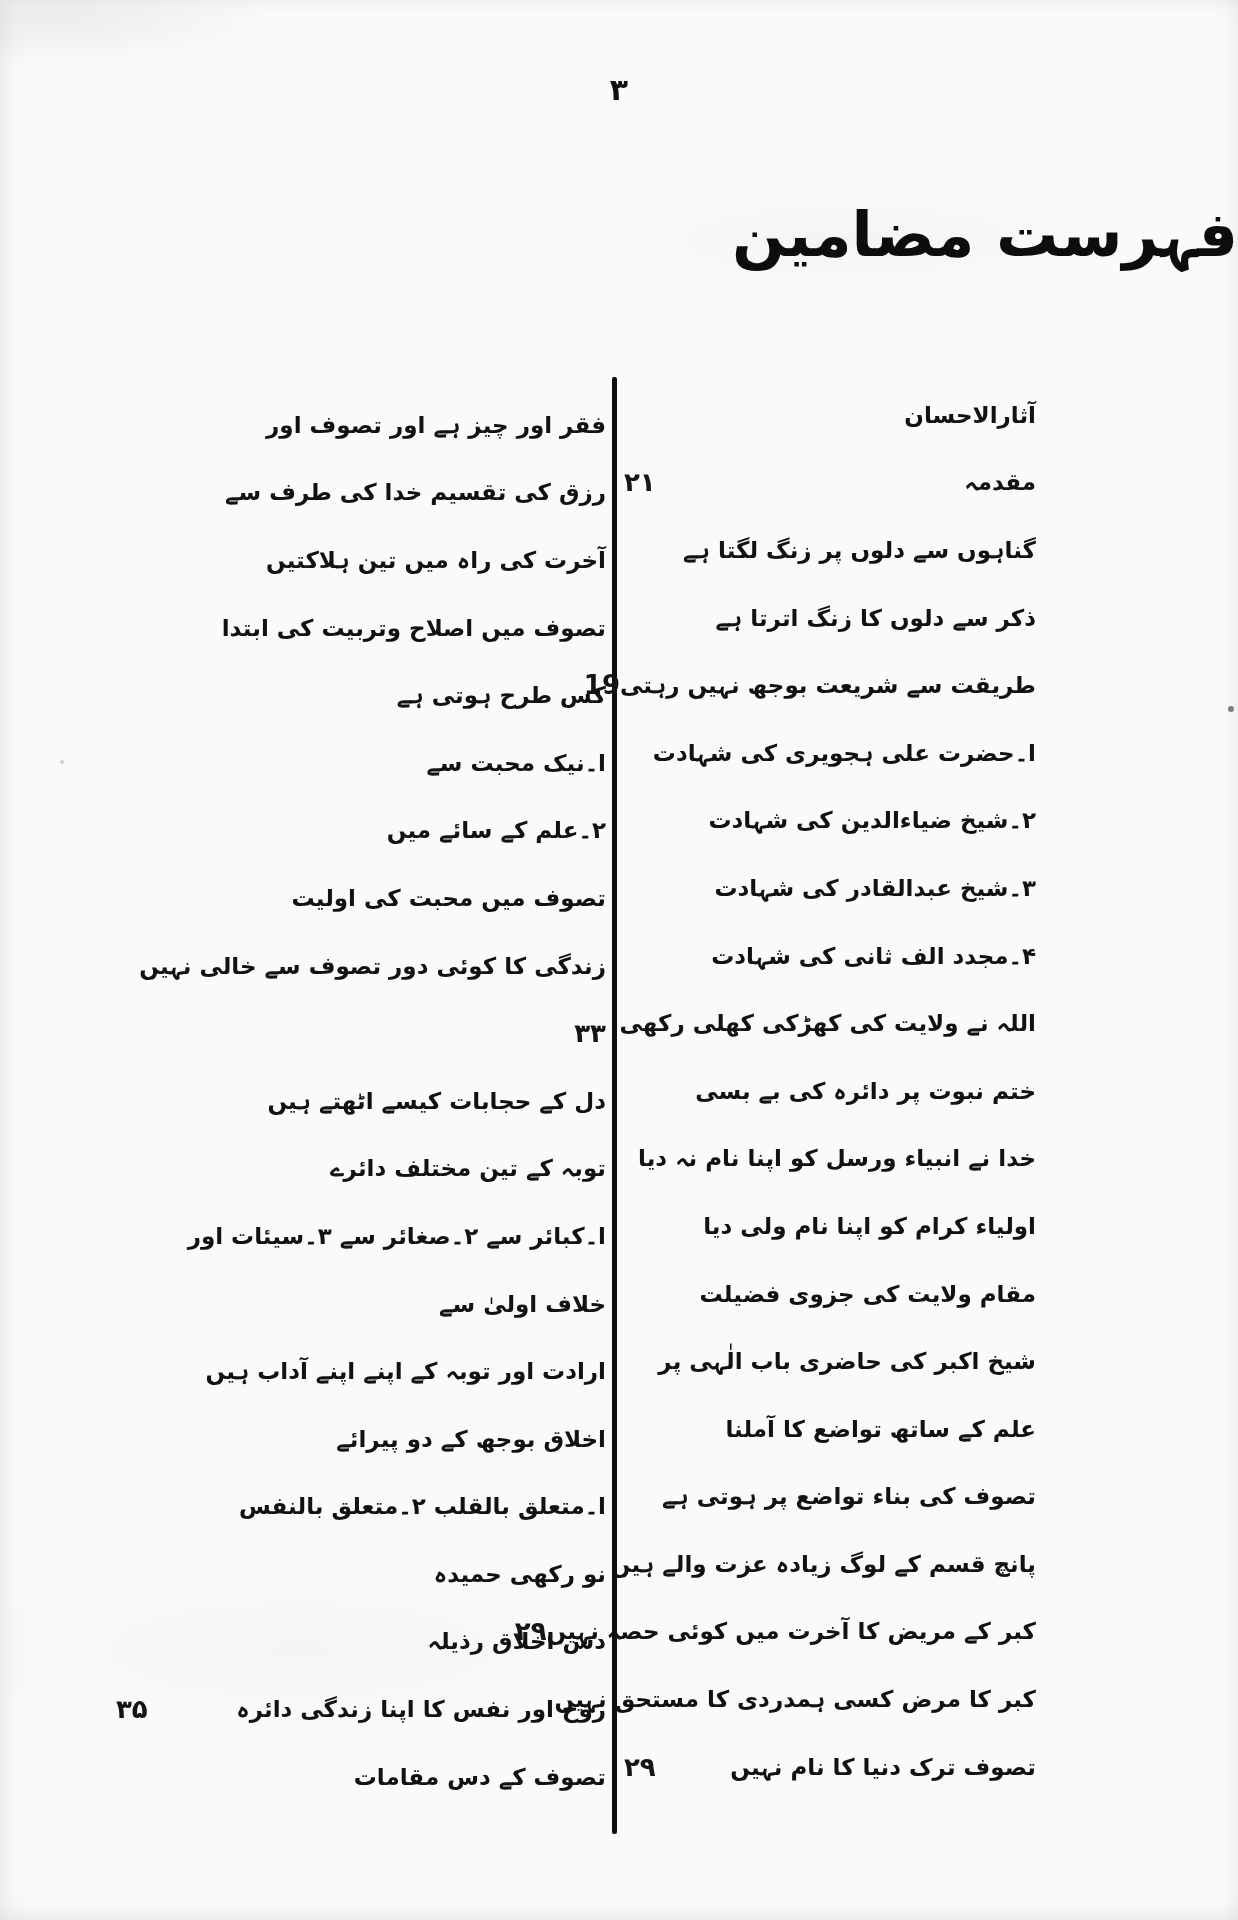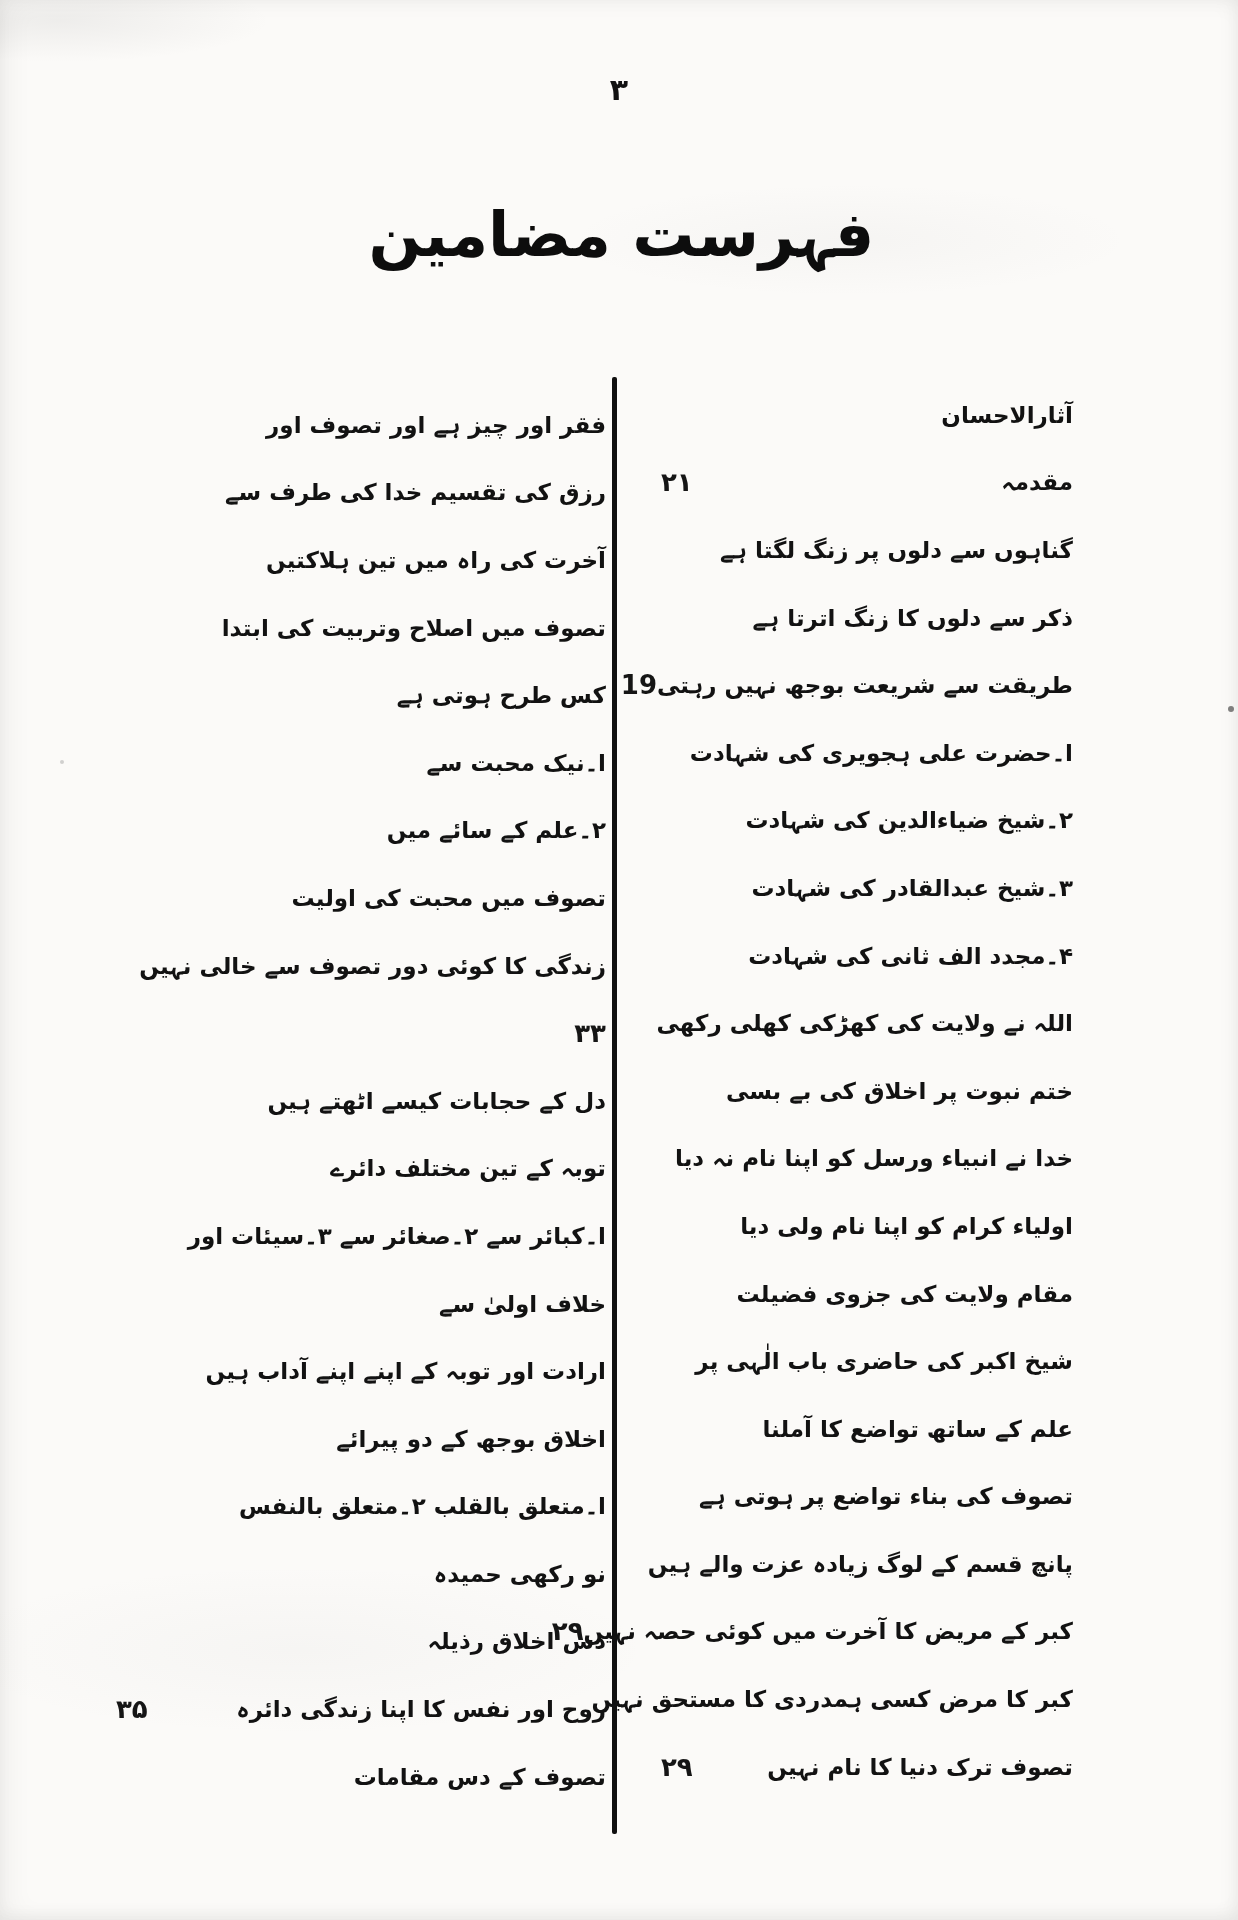--- a/index.html
+++ b/index.html
@@ -18,33 +18,33 @@
     color:#141414;
     direction:rtl;
   }
   .folio{
     position:absolute;top:72px;left:0;right:0;
     text-align:center;
     font-size:30px;font-weight:700;color:#111;
   }
   .doc-title{
     position:absolute;top:198px;left:5px;right:0;
-    text-align:center;
+    text-align:right;
     font-size:62px;font-weight:700;color:#0d0d0d;
     letter-spacing:1px;
   }
   .divider{
     position:absolute;
     left:612px;top:377px;
     width:5px;height:1457px;
     background:#101010;
     border-radius:2px;
   }
   .col{position:absolute;}
-  .col-right{left:657px;top:381px;width:416px;}
+  .col-right{left:620px;top:381px;width:416px;}
   .col-left{left:112px;top:391px;width:494px;}
   .row{
     height:67.6px;
     display:flex;
     direction:rtl;
     justify-content:space-between;
     align-items:center;
   }
   .entry-text{
     font-size:23px;
@@ -107,21 +107,21 @@
       </div>
       <div class="row">
         <span class="entry-text">۴۔مجدد الف ثانی کی شہادت</span>
         <span class="entry-page"></span>
       </div>
       <div class="row">
         <span class="entry-text">اللہ نے ولایت کی کھڑکی کھلی رکھی</span>
         <span class="entry-page"></span>
       </div>
       <div class="row">
-        <span class="entry-text">ختم نبوت پر اخلاق کی بے بسی</span>
+        <span class="entry-text">ختم نبوت پر دائرہ کی بے بسی</span>
         <span class="entry-page"></span>
       </div>
       <div class="row">
         <span class="entry-text">خدا نے انبیاء ورسل کو اپنا نام نہ دیا</span>
         <span class="entry-page"></span>
       </div>
       <div class="row">
         <span class="entry-text">اولیاء کرام کو اپنا نام ولی دیا</span>
         <span class="entry-page"></span>
       </div>

